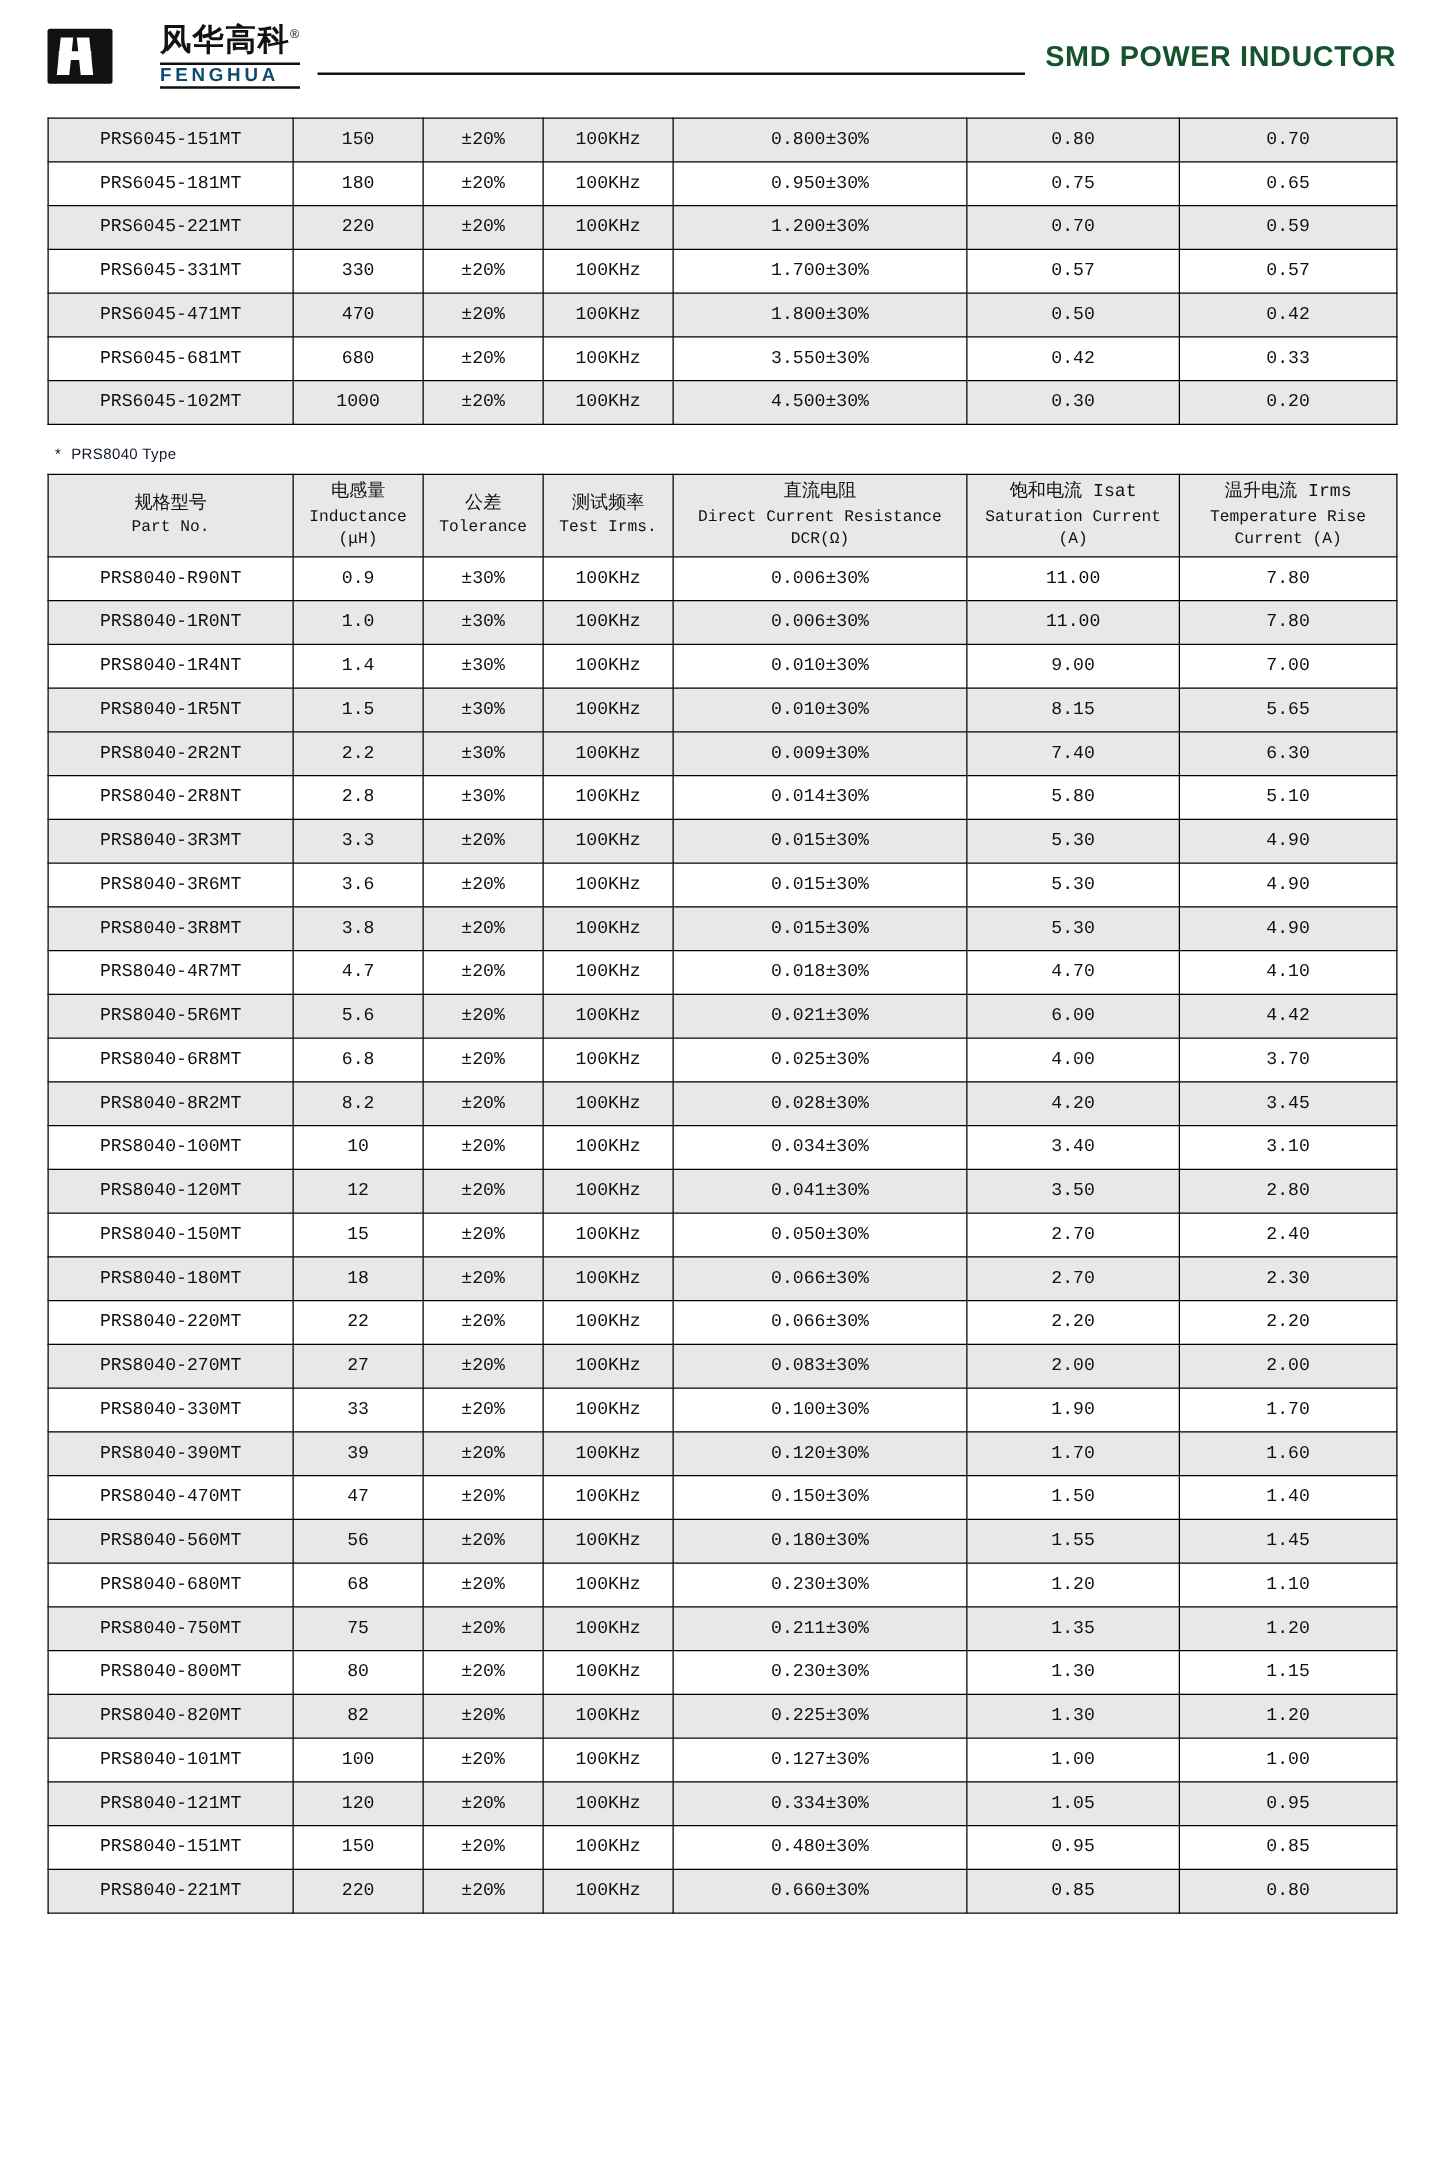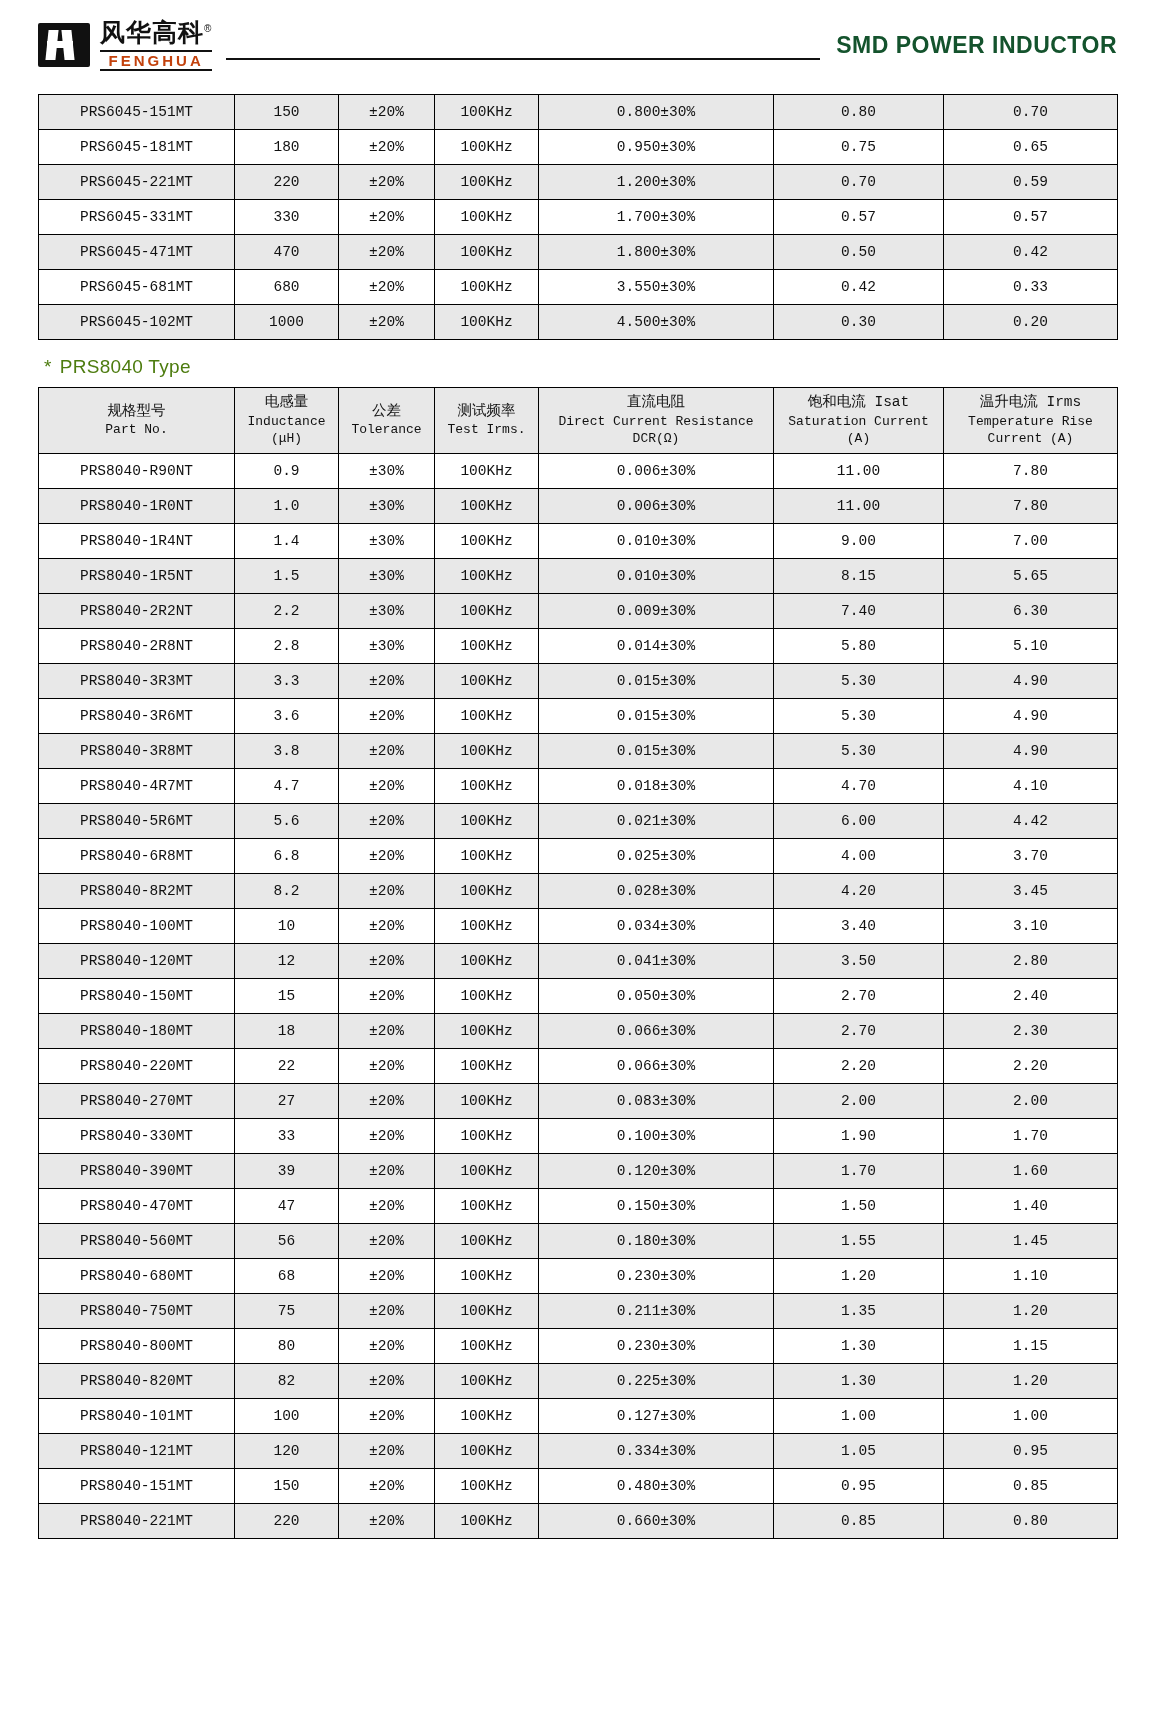--- a/index.html
+++ b/index.html
@@ -26,20 +26,21 @@
   .header {
     display: flex;
     align-items: center;
     padding-top: 14px;
     height: 62px;
   }
   .logo-block {
     display: flex;
     align-items: center;
     flex: 0 0 auto;
+    gap: 28px;
   }
   .logo-mark {
     width: 52px;
     height: 44px;
     background: #111;
     position: relative;
     margin-right: 10px;
     border-radius: 2px;
   }
   .logo-mark:before {
@@ -81,25 +82,24 @@
   .logo-cn .tm {
     font-size: 10px;
     vertical-align: super;
     font-weight: normal;
   }
   .logo-en {
     margin-top: 5px;
     font-size: 15px;
     font-weight: bold;
     letter-spacing: 3px;
-    color: #c2410c;
+    color: #0c4a6e;
     border-top: 2px solid #111;
     border-bottom: 2px solid #111;
     padding: 1px 0 1px 0;
-    text-align: center;
   }
   .header-rule {
     flex: 1 1 auto;
     height: 0;
     border-top: 2px solid #111;
     margin: 0 16px 0 14px;
     position: relative;
     top: 14px;
   }
   .header-title {
@@ -150,23 +150,23 @@
   }
   col.c-part  { width: 196px; }
   col.c-ind   { width: 104px; }
   col.c-tol   { width: 96px; }
   col.c-freq  { width: 104px; }
   col.c-dcr   { width: 235px; }
   col.c-isat  { width: 170px; }
   col.c-irms  { width: 174px; }
 
   .section-title {
-    font-size: 19px;
+    font-size: 12px;
     font-weight: normal;
-    color: #4d7c0f;
+    color: #0f172a;
     margin: 16px 0 9px 6px;
     letter-spacing: 0.3px;
   }
   .section-title .star {
     margin-right: 8px;
   }
   .tables-wrap {
     margin-top: 18px;
   }
 </style>

